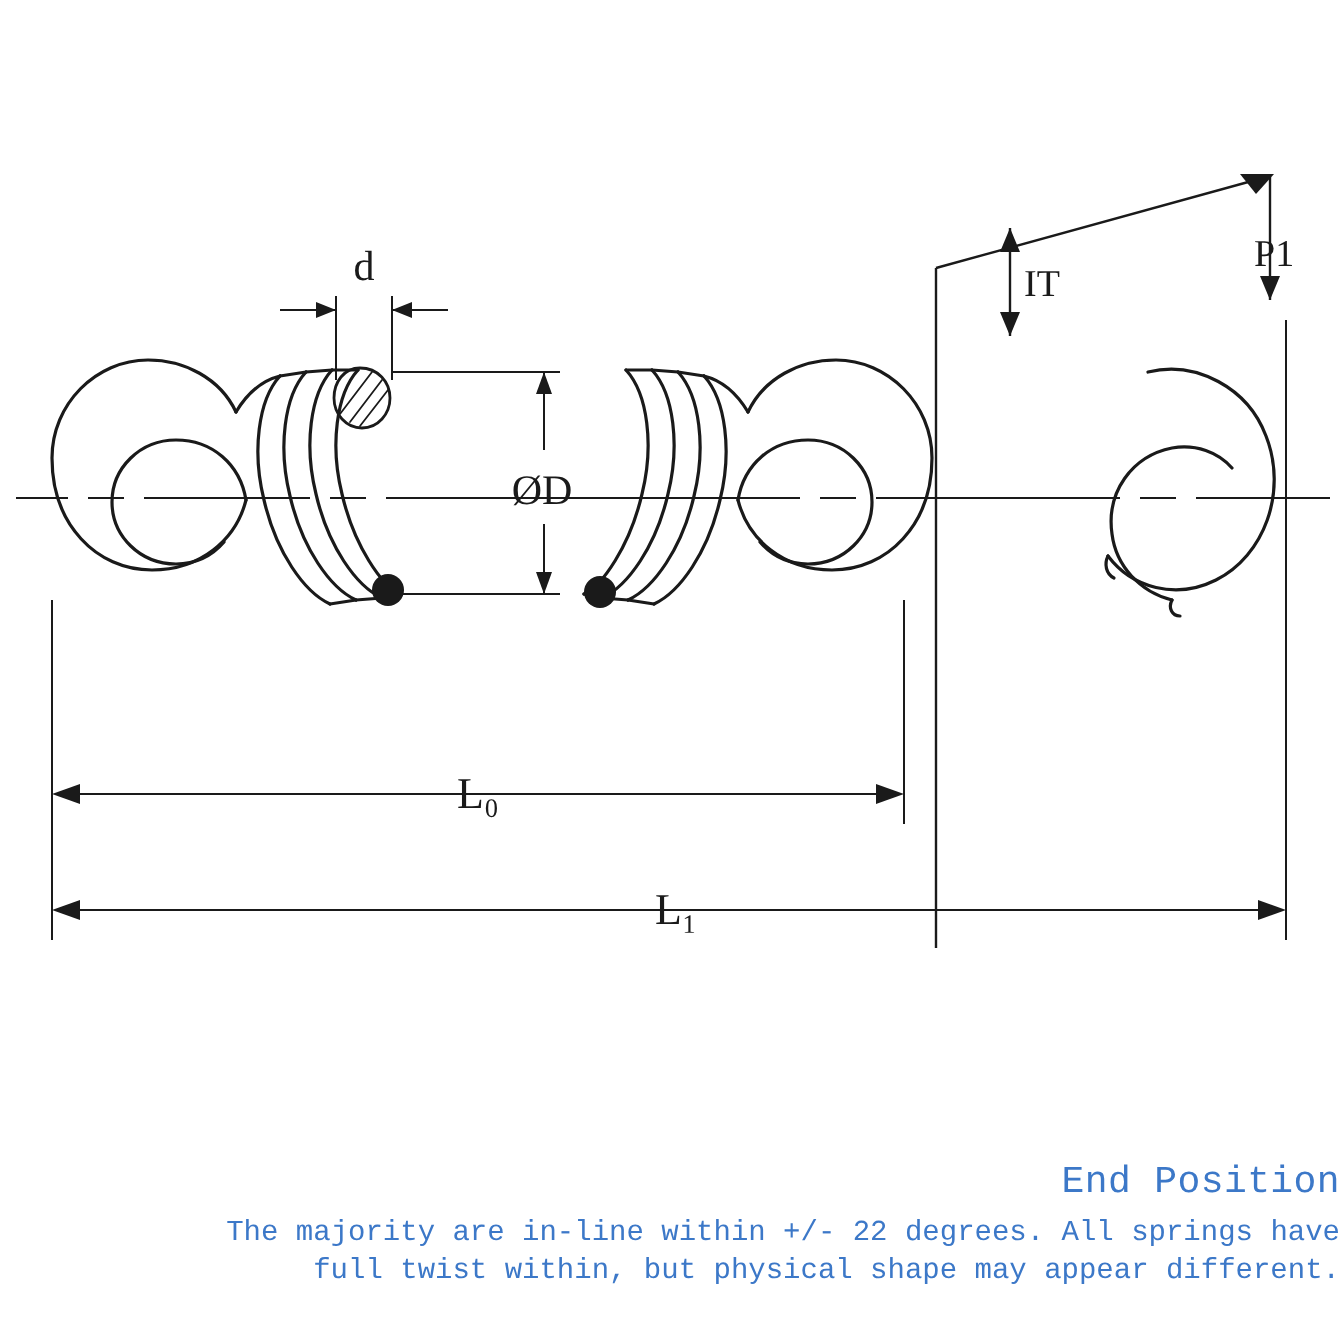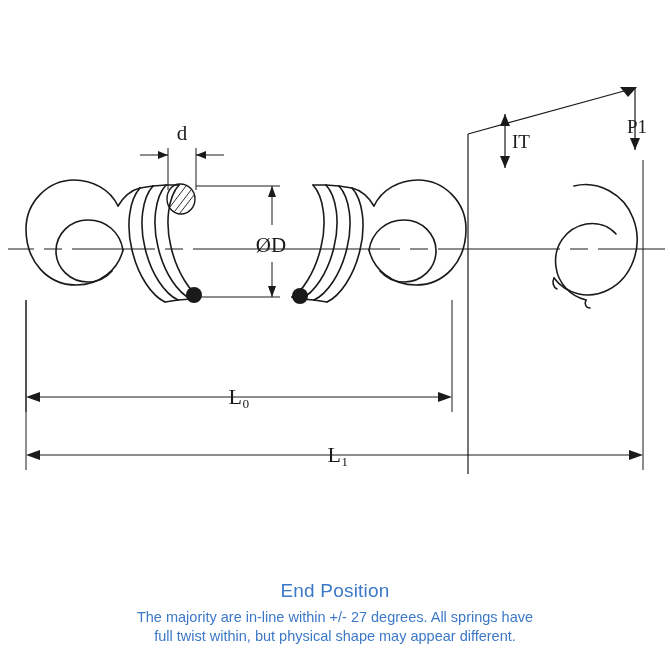--- a/index.html
+++ b/index.html
@@ -21,21 +21,22 @@
   #drawing {
     position: absolute;
     left: 0;
     top: 0;
   }
   .caption-block {
     position: absolute;
     left: 0;
     top: 578px;
     width: 670px;
-    text-align: center;
+    text-align: right;
+    font-family: Liberation Mono, monospace;
   }
   .caption-title {
     color: #3c78c8;
     font-size: 19px;
     line-height: 26px;
     letter-spacing: 0.2px;
   }
   .caption-note {
     color: #3c78c8;
     font-size: 14.5px;
@@ -203,18 +204,18 @@
       <polygon points="26,455 40,450 40,460" fill="#1a1a1a" stroke="none"></polygon>
       <polygon points="643,455 629,450 629,460" fill="#1a1a1a" stroke="none"></polygon>
     </g>
     <text x="338" y="462" font-family="Liberation Serif, serif" font-size="22" fill="#1a1a1a" text-anchor="middle">L₁</text>
 
   </svg>
 
   <div class="caption-block">
     <div class="caption-title">End Position</div>
     <div class="caption-note">
-      <div>The majority are in-line within +/- 27 degrees. All springs have</div>
+      <div>The majority are in-line within +/- 22 degrees. All springs have</div>
       <div>full twist within, but physical shape may appear different.</div>
     </div>
   </div>
 
 </div>
 
 </body></html>

